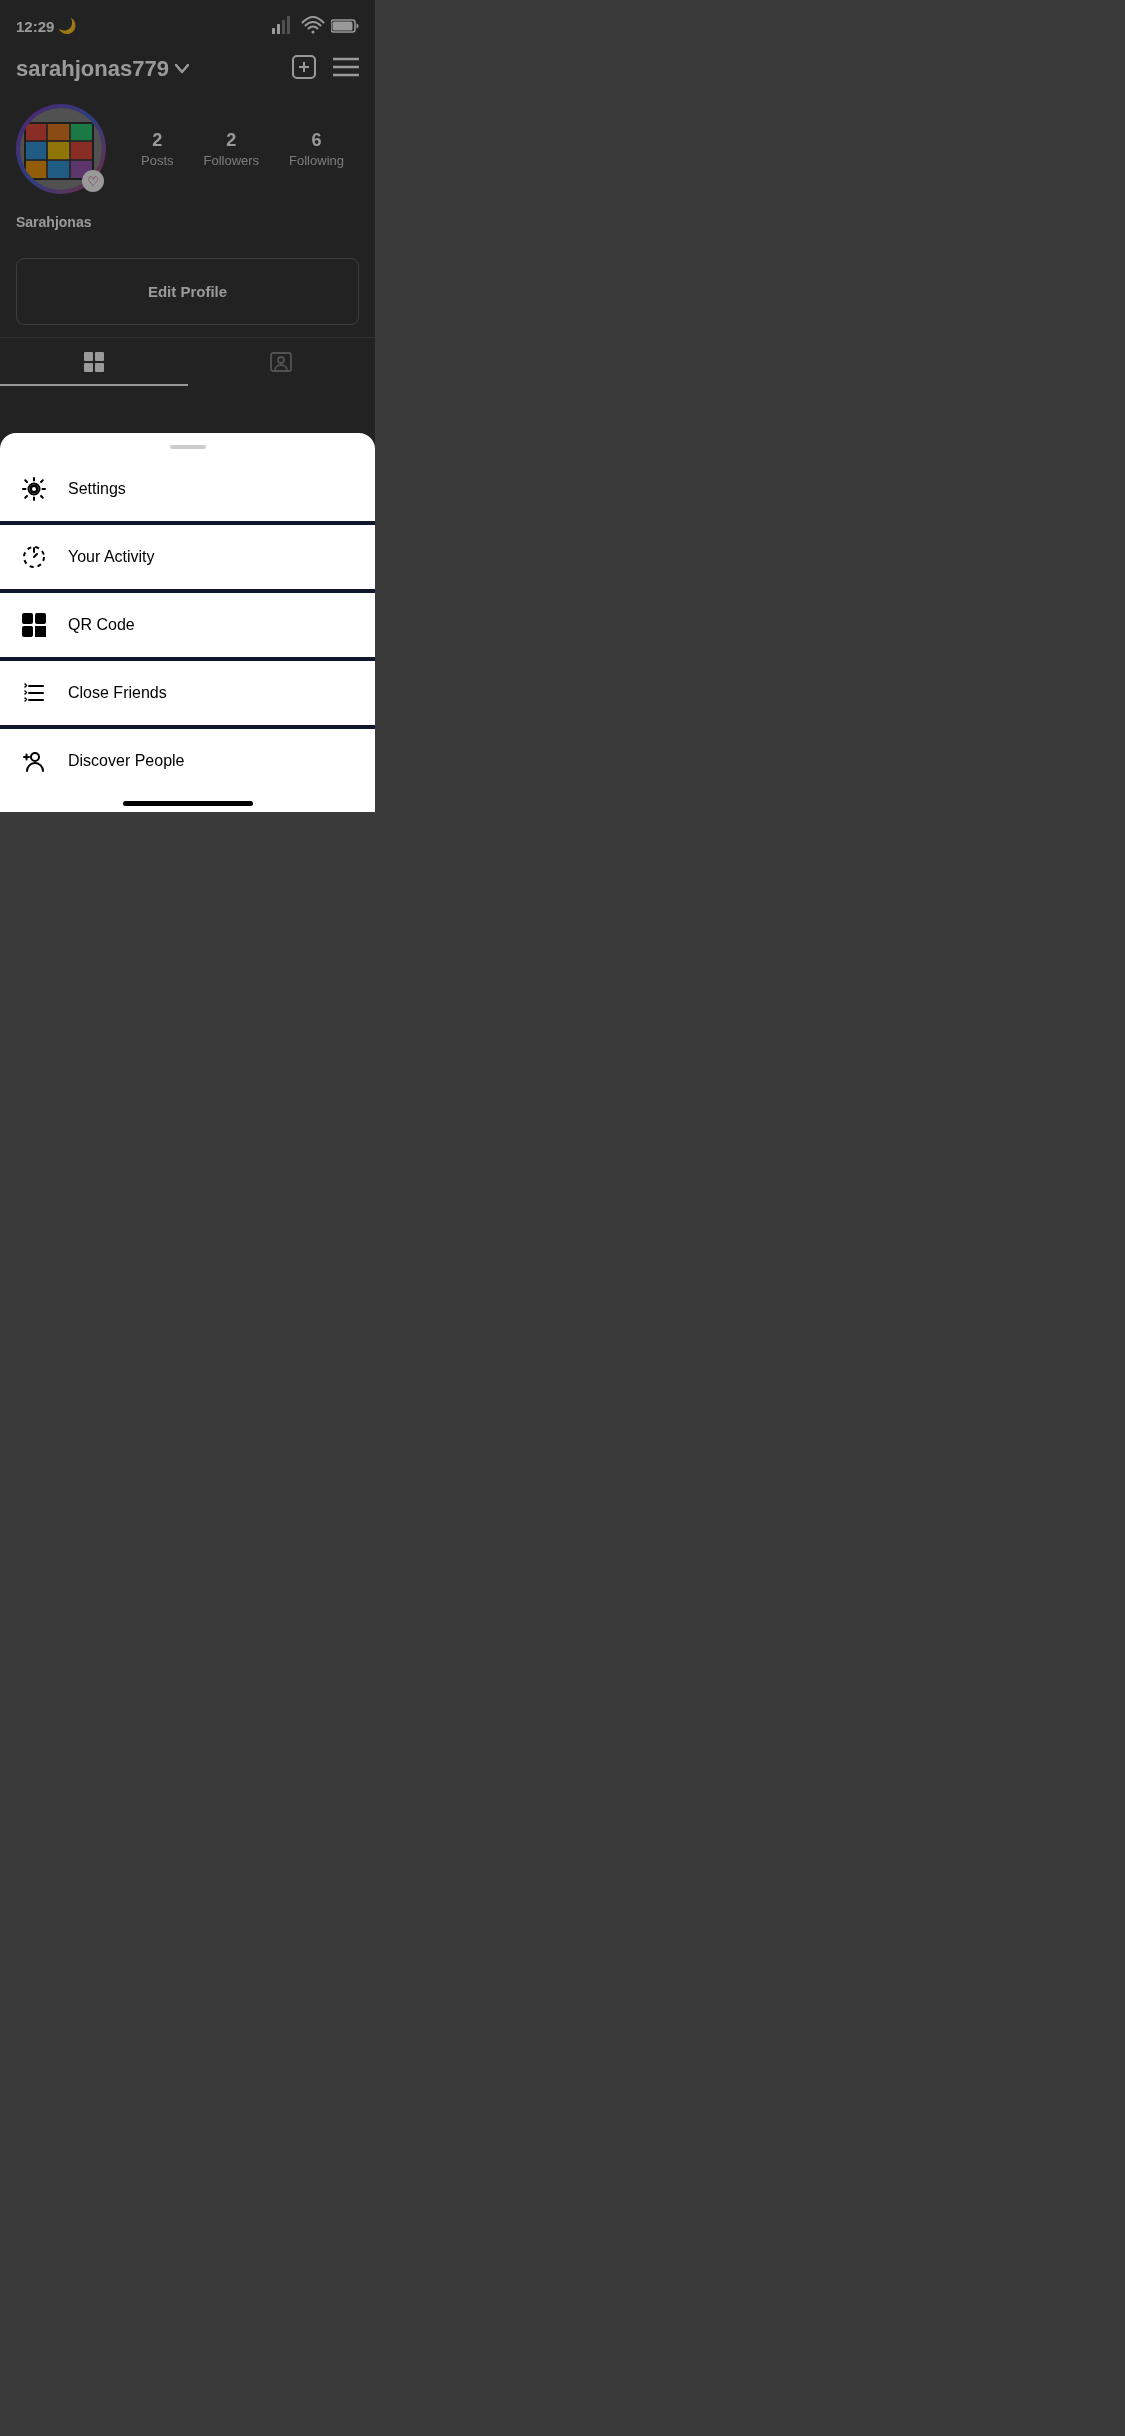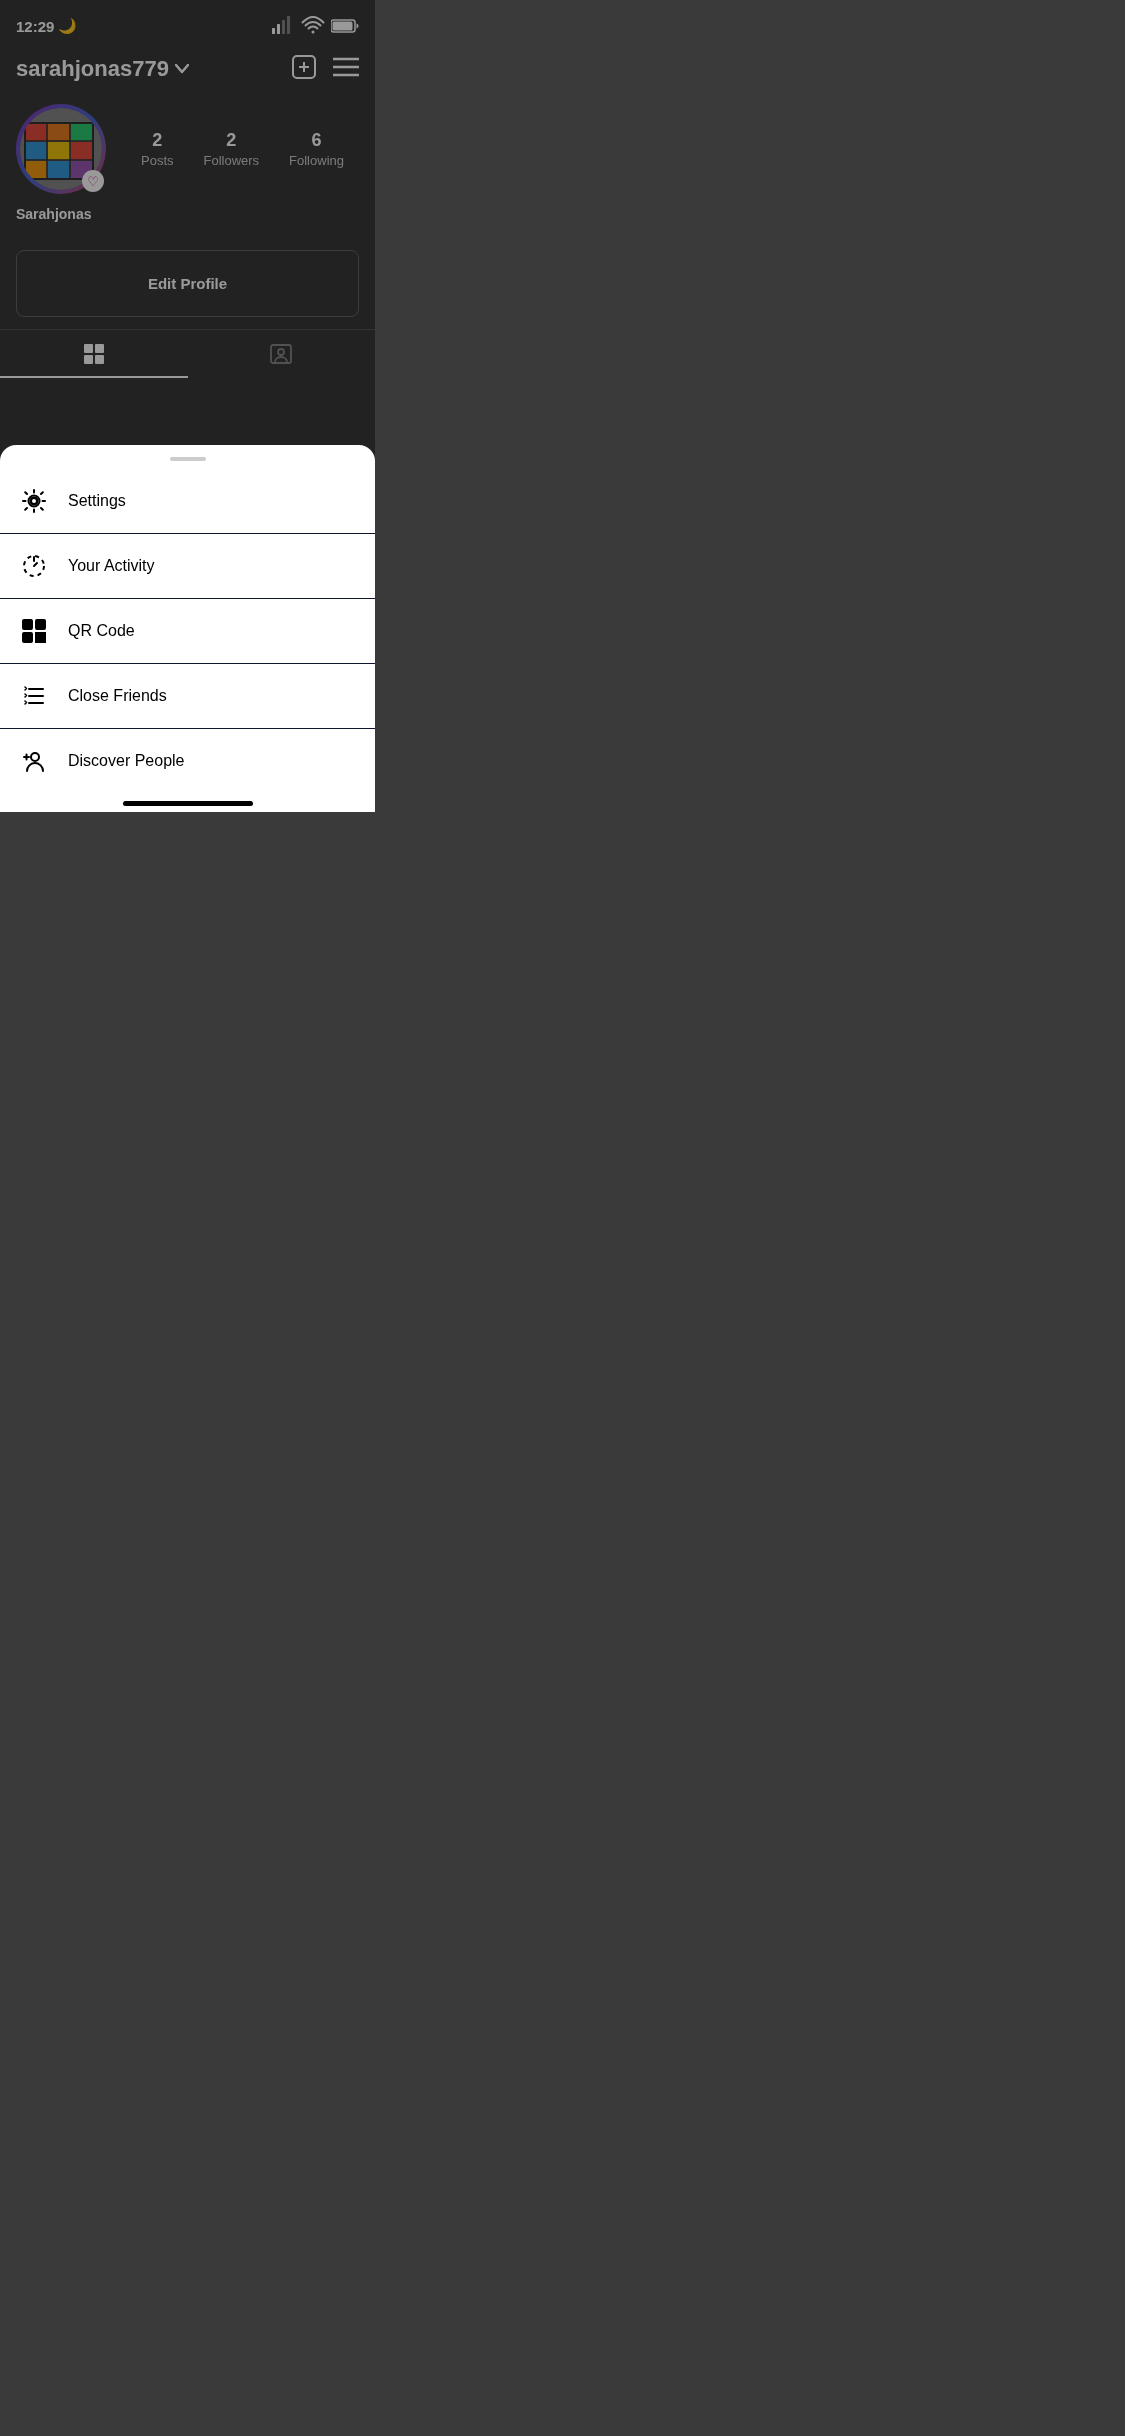--- a/index.html
+++ b/index.html
@@ -144,21 +144,21 @@
 
     .stat-label {
       font-size: 13px;
       color: #ccc;
     }
 
     .profile-name {
       color: #fff;
       font-size: 14px;
       font-weight: 600;
-      margin-top: 12px;
+      margin-top: 20px;
     }
 
     .edit-profile-btn {
       display: flex;
       align-items: flex-start;
       justify-content: center;
       margin: 12px 16px;
       padding: 24px 0;
       border: 1px solid #666;
       border-radius: 8px;
@@ -244,21 +244,21 @@
 
     .sheet-menu {
       list-style: none;
     }
 
     .sheet-menu-item {
       display: flex;
       align-items: center;
       gap: 20px;
       padding: 18px 20px;
-      border-bottom: 1px solid #0f172a;
+      border-bottom: 4px solid #0f172a;
       cursor: pointer;
     }
 
     .sheet-menu-item:last-child {
       border-bottom: none;
     }
 
     .menu-icon {
       width: 28px;
       height: 28px;

